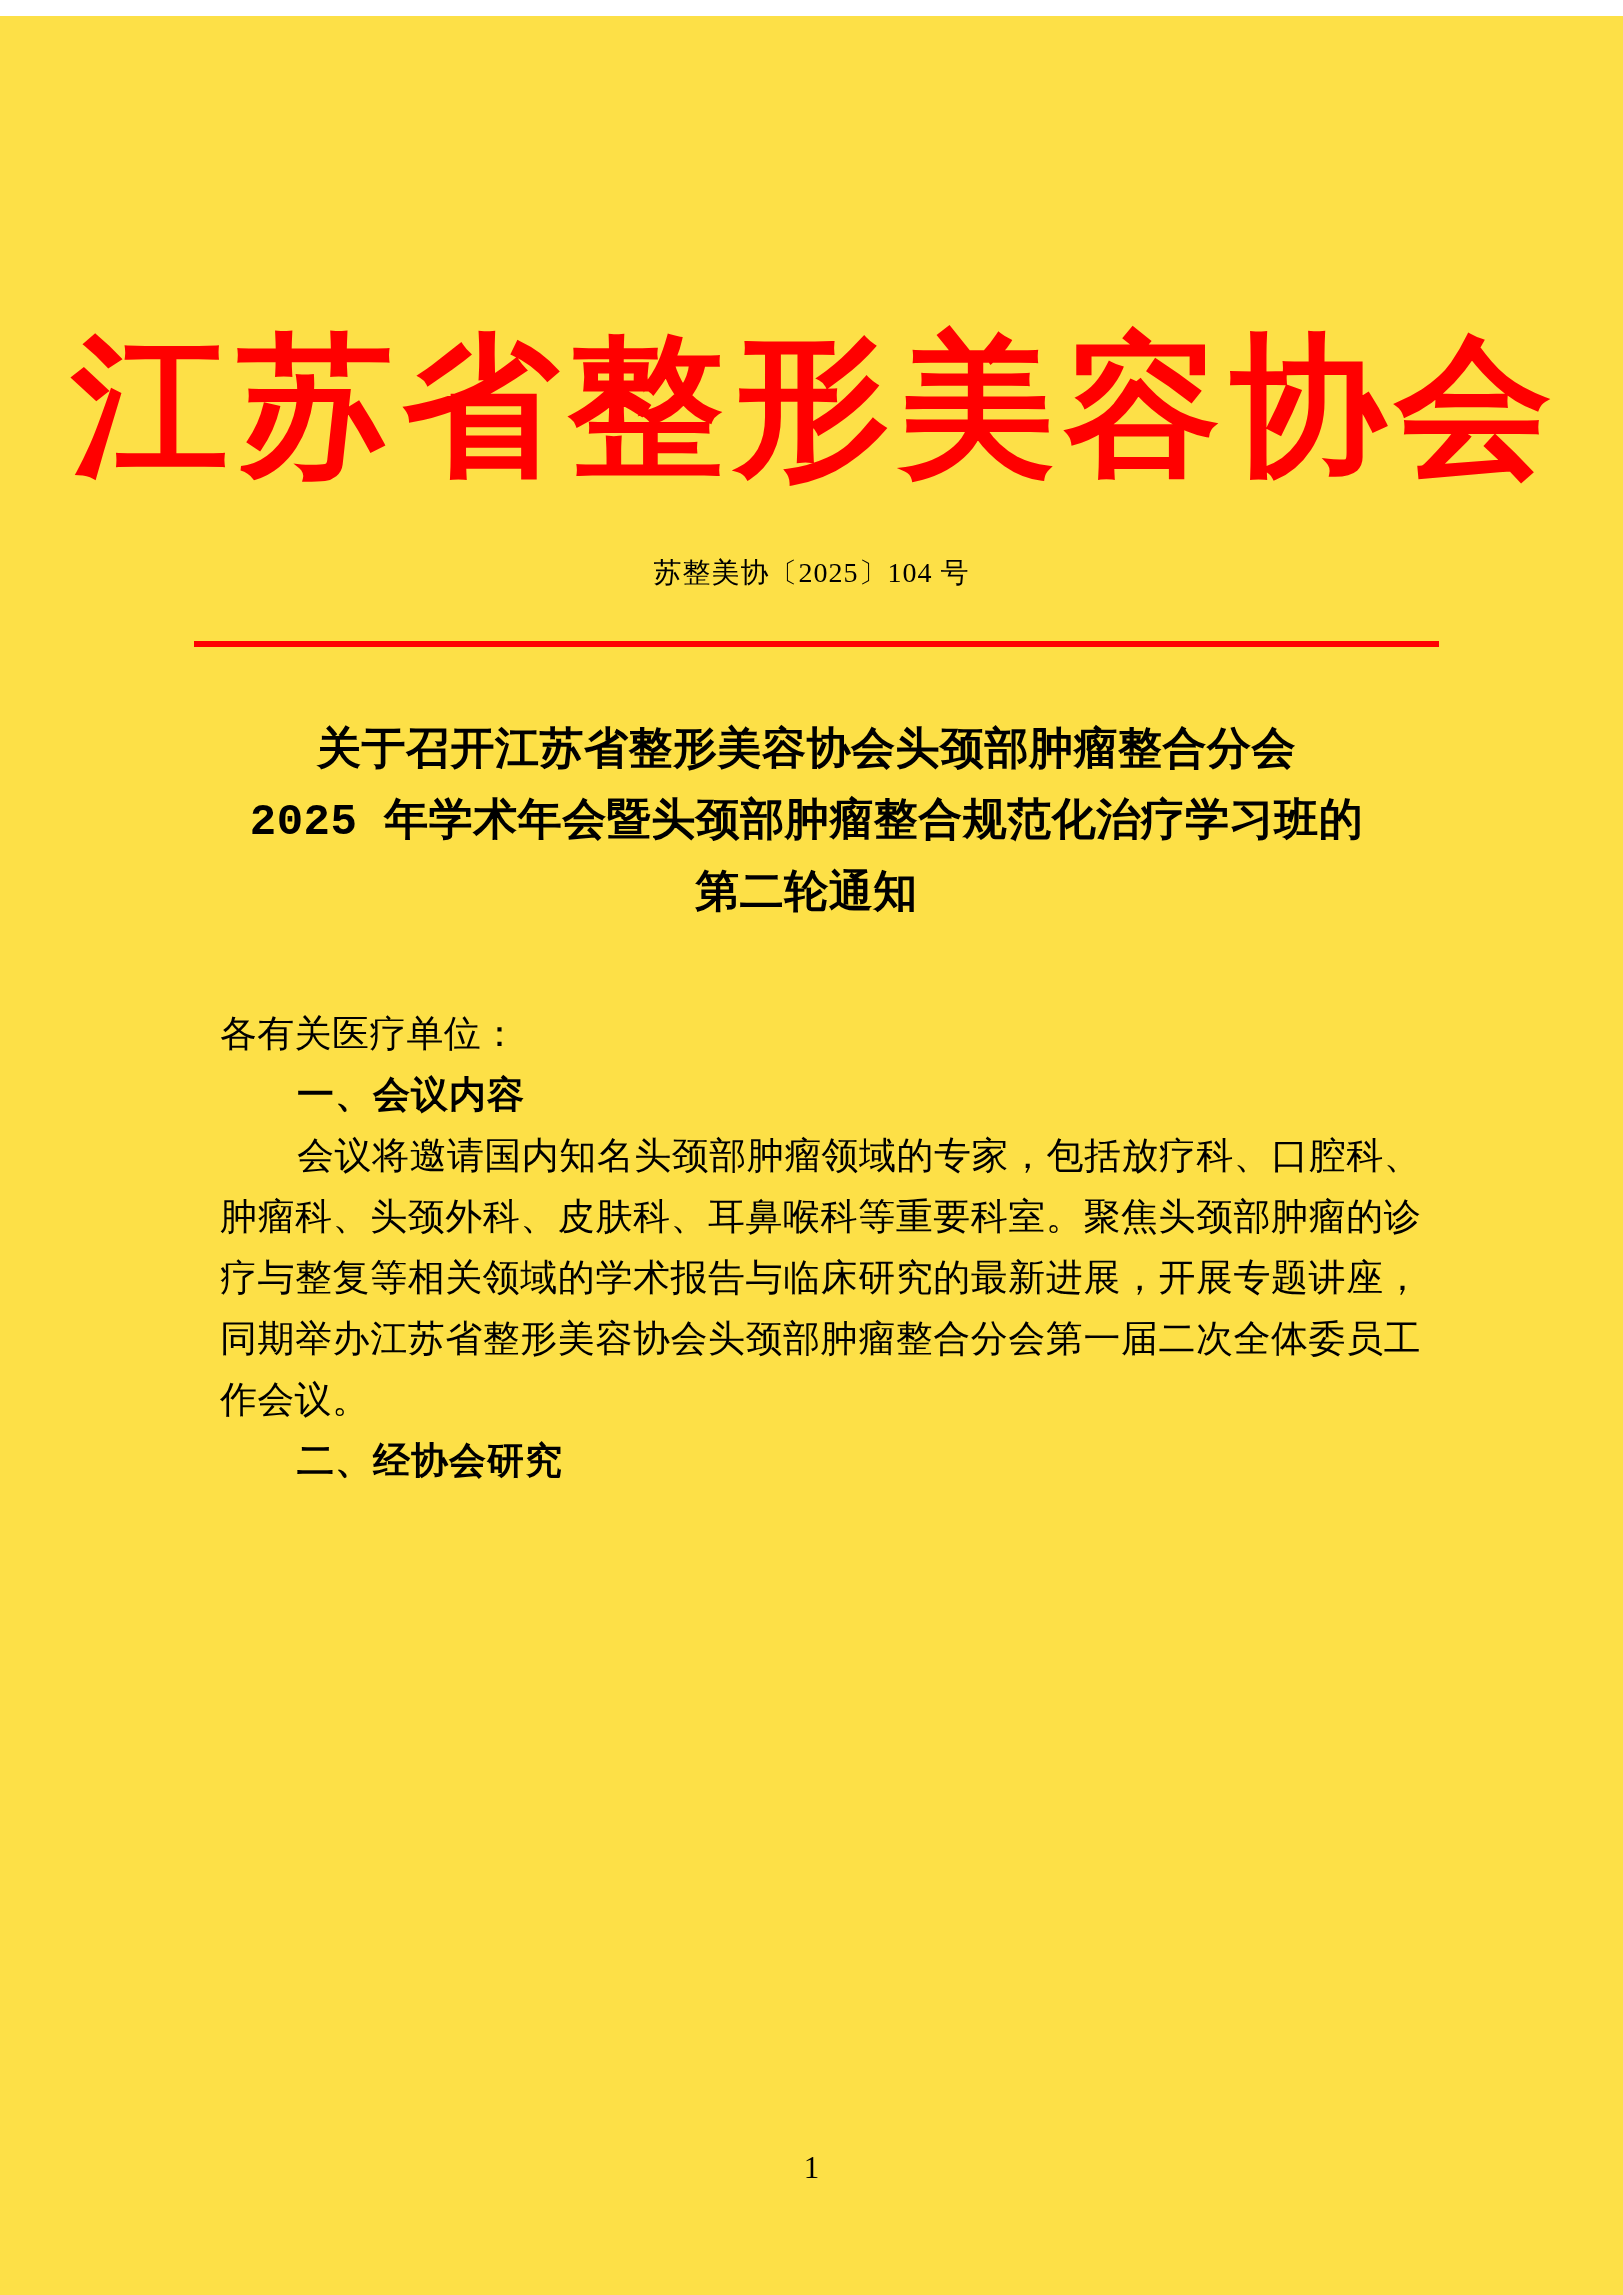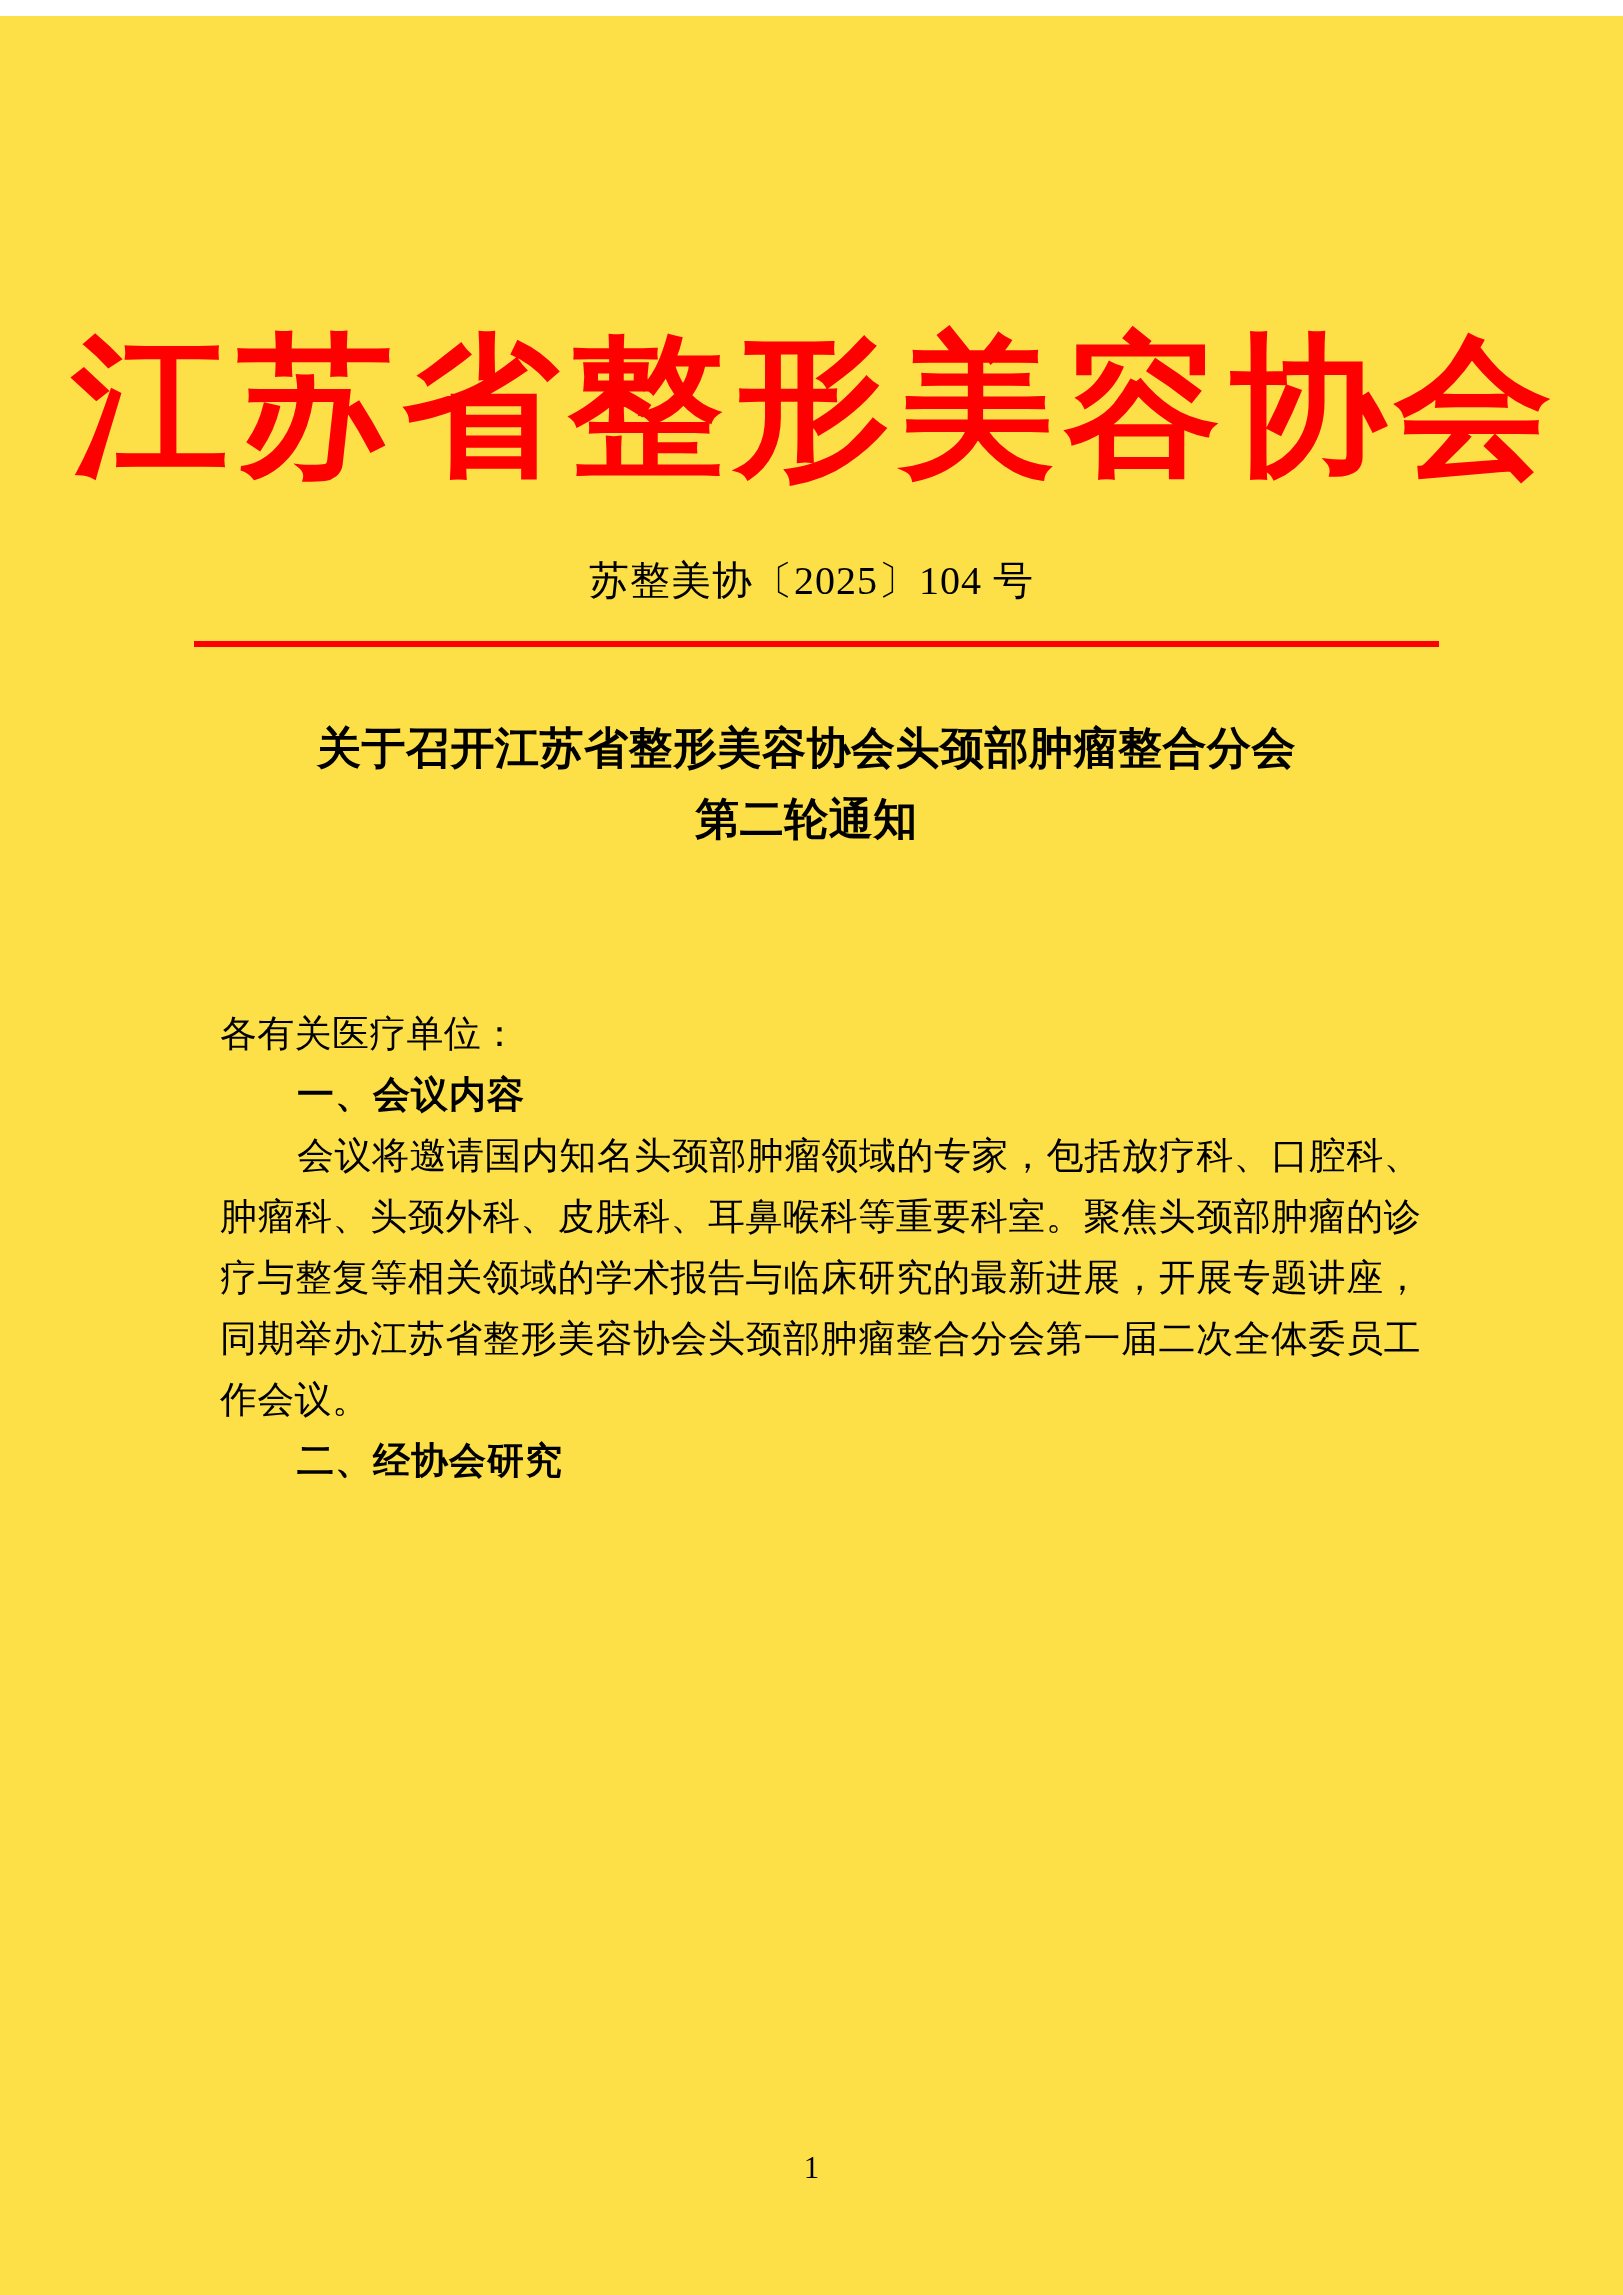--- a/index.html
+++ b/index.html
@@ -38,21 +38,21 @@
     transform: scaleX(1.02);
   }
 
   
   .doc-number {
     position: absolute;
     left: 0;
     right: 0;
     top: 539px;
     text-align: center;
-    font-size: 40px;
+    font-size: 28px;
     line-height: 1.3;
     color: #000000;
     letter-spacing: 1px;
   }
 
   
   .red-rule {
     position: absolute;
     left: 194px;
     top: 625px;
@@ -134,20 +134,21 @@
   <div class="masthead">
     <div class="masthead-title">江苏省整形美容协会</div>
   </div>
 
   <div class="doc-number">苏整美协〔2025〕104 号</div>
 
   <div class="red-rule"></div>
 
   <div class="doc-title">
     <span class="tline">关于召开江苏省整形美容协会头颈部肿瘤整合分会</span>
+    <span class="tline">2025 年学术年会暨头颈部肿瘤整合规范化治疗学习班的</span>
     <span class="tline">第二轮通知</span>
   </div>
 
   <div class="body-block">
 
     <p class="salutation">各有关医疗单位：</p>
 
 
     <p class="heading">一、会议内容</p>
 

